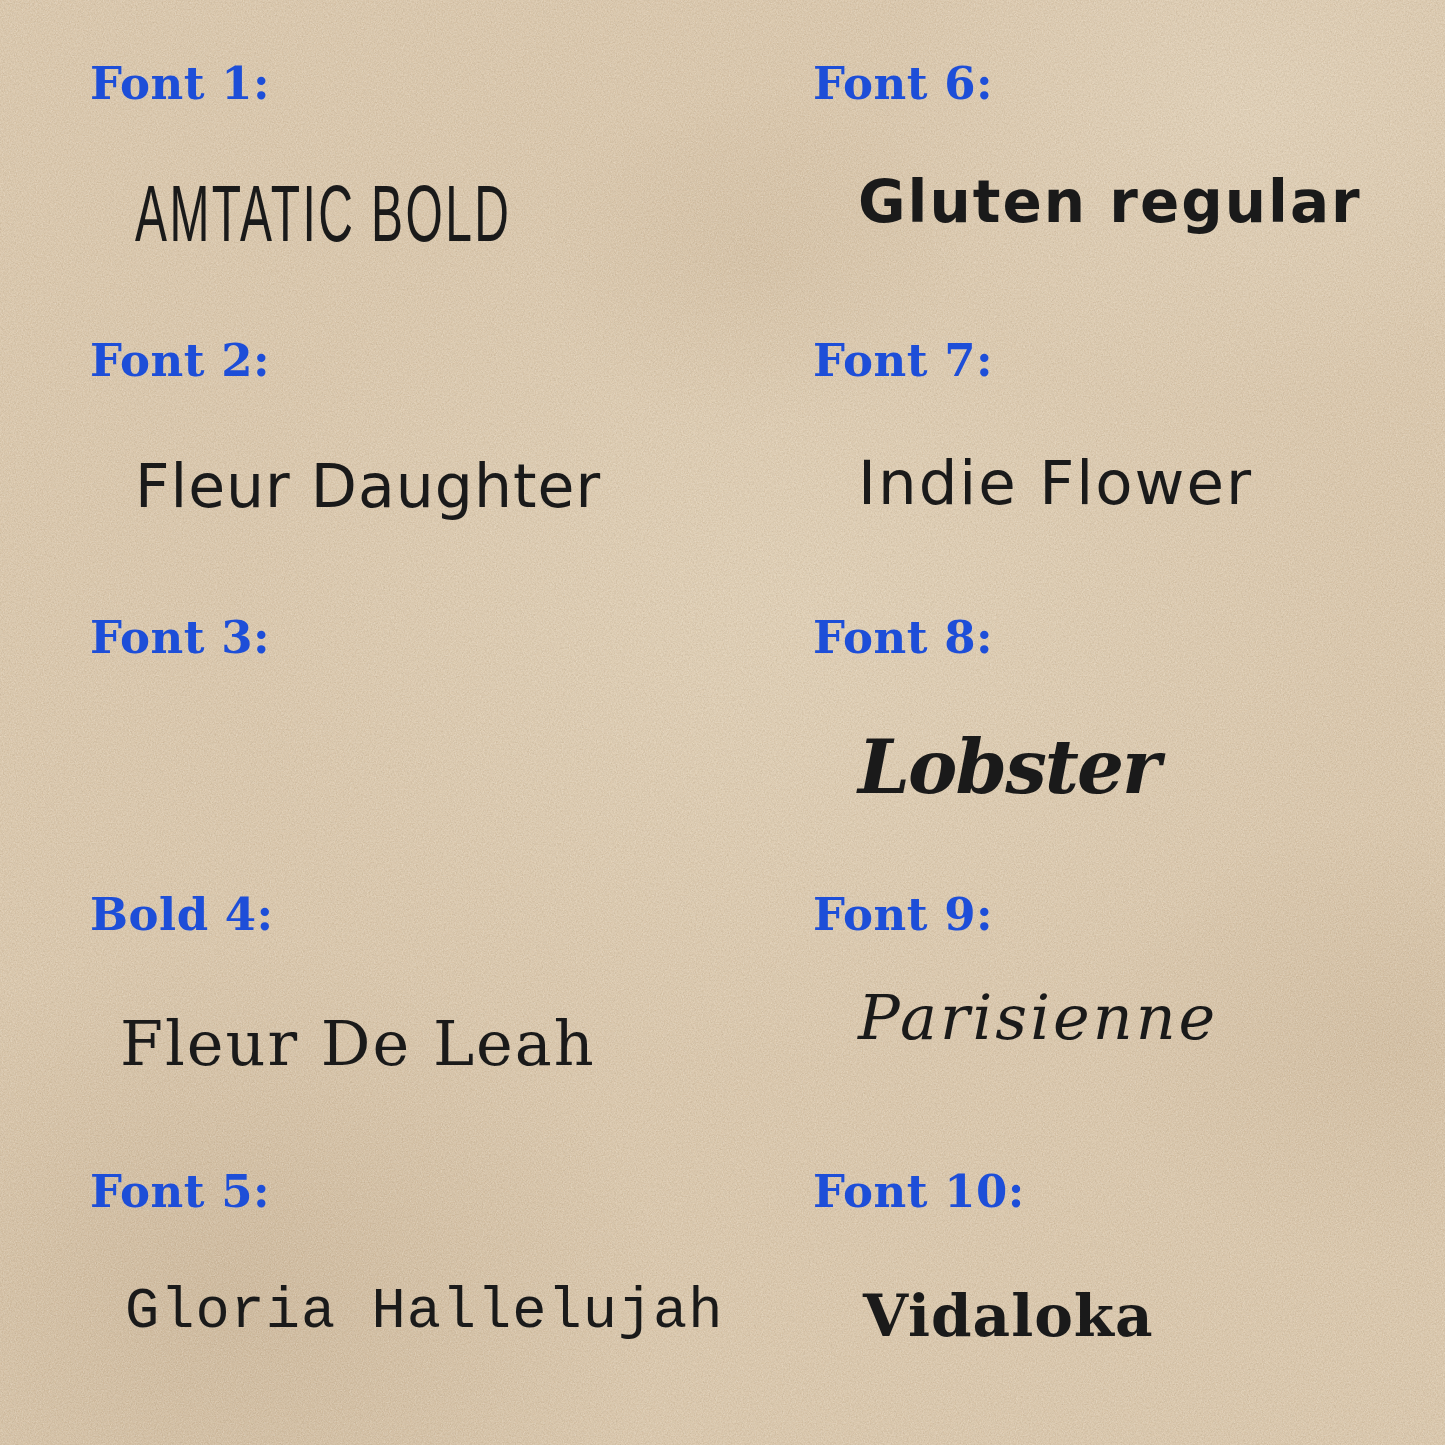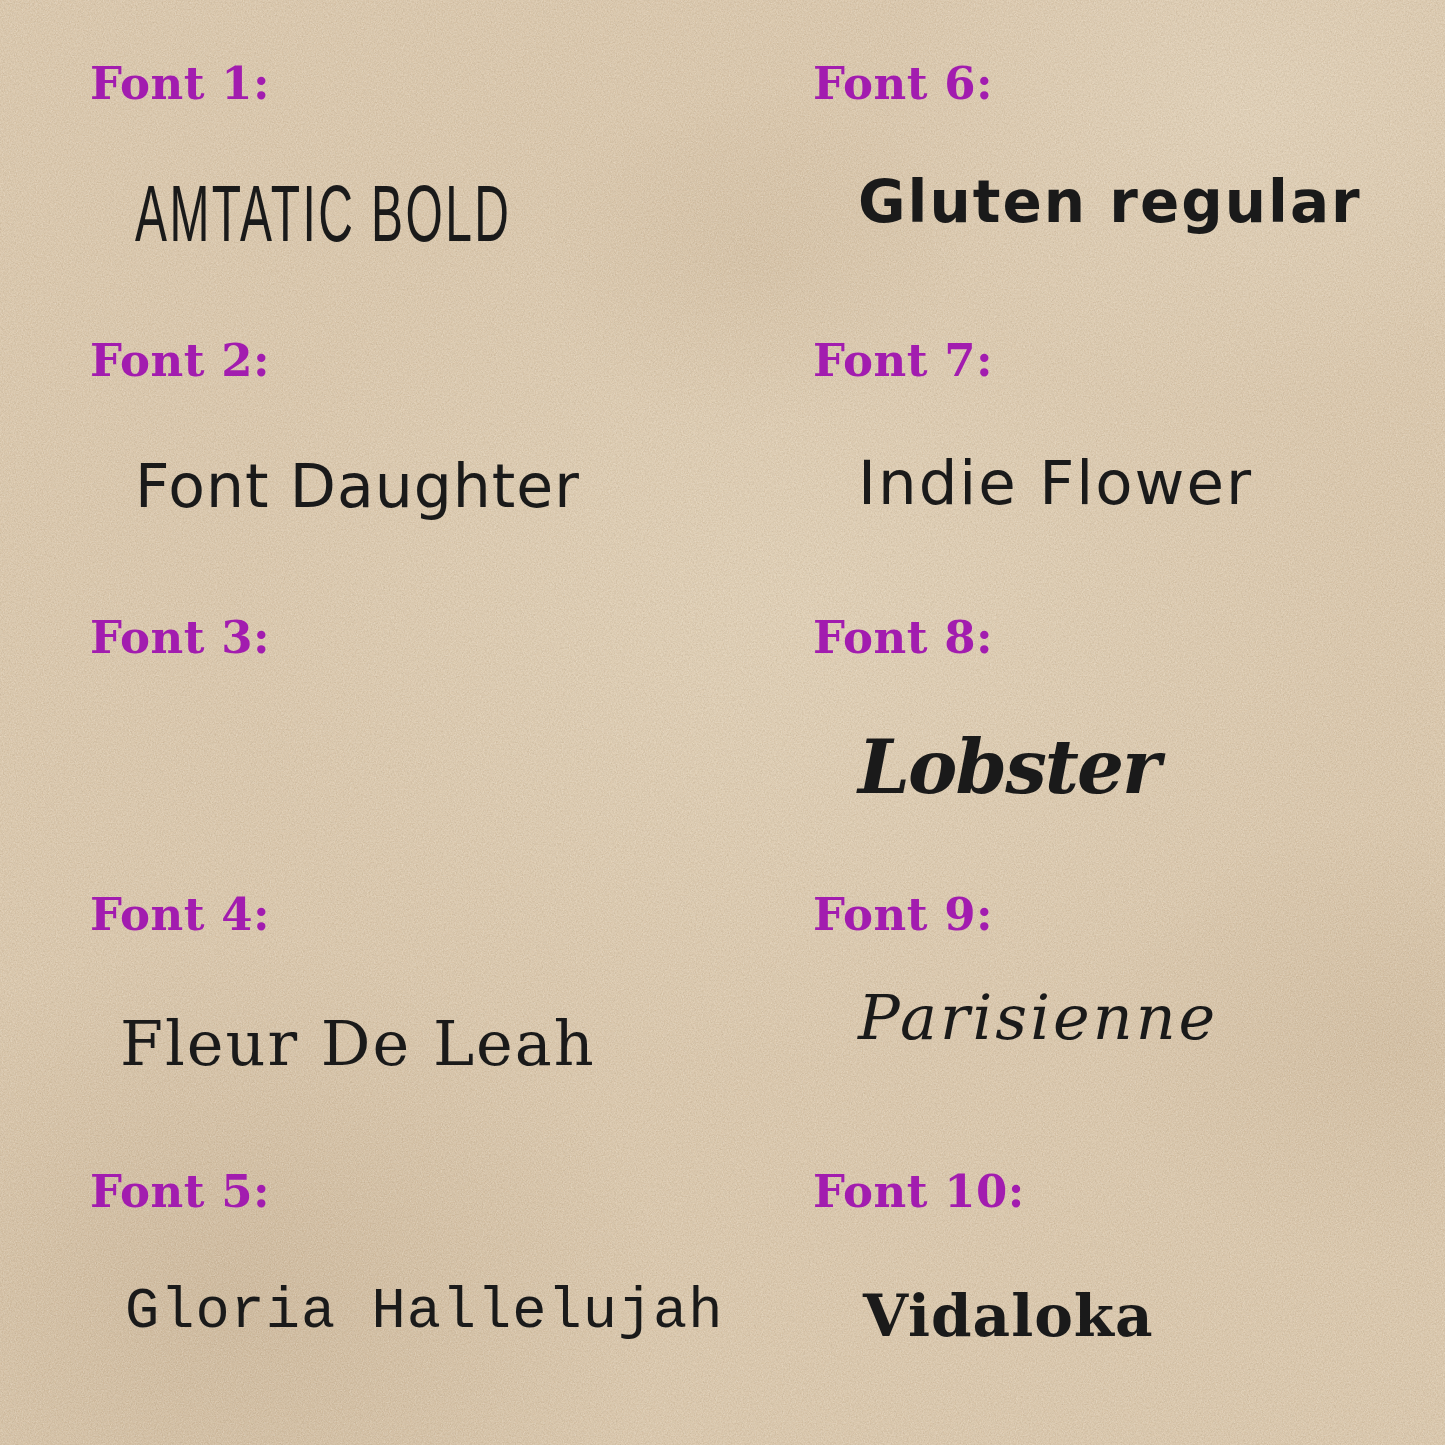--- a/index.html
+++ b/index.html
@@ -41,21 +41,21 @@
   .column-right { padding-left: 88px; }
   .font-item {
     height: 277px;
     box-sizing: border-box;
   }
   .font-label {
     font-family: "DejaVu Serif", serif;
     font-weight: bold;
     font-size: 45px;
     line-height: 1.15;
-    color: #a21caf;
+    color: #1d4ed8;
     letter-spacing: 0.5px;
   }
   .font-sample {
     color: #1a1a1a;
     margin-left: 45px;
     margin-top: 58px;
     white-space: nowrap;
   }
   
   .f-amtatic {
@@ -149,27 +149,27 @@
 
 <div class="page">
 
   <div class="column column-left">
     <div class="font-item">
       <div class="font-label">Font 1:</div>
       <div class="font-sample f-amtatic">Amtatic Bold</div>
     </div>
     <div class="font-item">
       <div class="font-label">Font 2:</div>
-      <div class="font-sample f-arch">Font Daughter</div>
+      <div class="font-sample f-arch">Fleur Daughter</div>
     </div>
     <div class="font-item">
       <div class="font-label">Font 3:</div>
     </div>
     <div class="font-item">
-      <div class="font-label">Font 4:</div>
+      <div class="font-label">Bold 4:</div>
       <div class="font-sample f-fleur">Fleur De Leah</div>
     </div>
     <div class="font-item">
       <div class="font-label">Font 5:</div>
       <div class="font-sample f-gloria">Gloria Hallelujah</div>
     </div>
   </div>
 
   <div class="column column-right">
     <div class="font-item">

